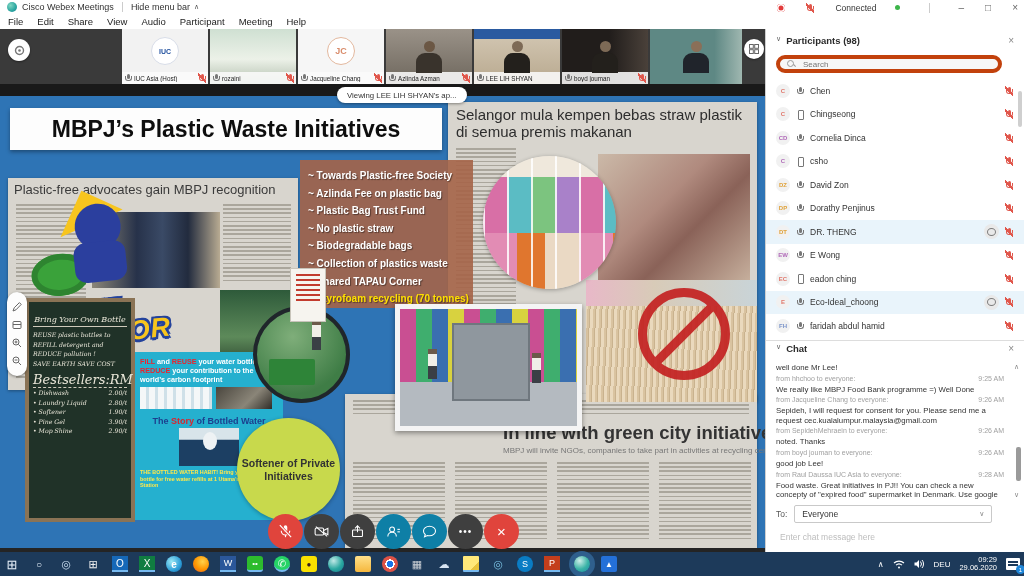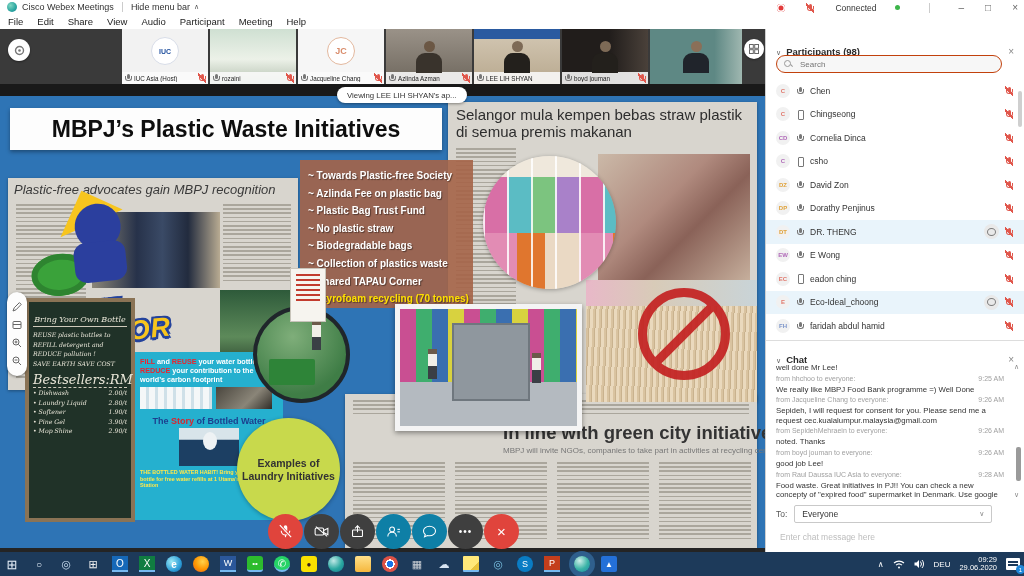--- a/index.html
+++ b/index.html
@@ -54,21 +54,21 @@
               display:flex;align-items:center;font-size:7.8px;color:#333;z-index:30;box-shadow:0 1px 3px rgba(0,0,0,.4);}
   
   .slide{left:0;top:96px;width:765px;height:452px;background:#2e74b5;overflow:hidden;}
   .darkgap{left:0;top:84px;width:765px;height:12px;background:#191919;}
   .darkfoot{left:0;top:548px;width:765px;height:4px;background:#242424;}
   .news{background:#d8d5ce;box-shadow:0 1px 3px rgba(0,0,0,.35);}
   .fakelines{background-image:repeating-linear-gradient(180deg,#aaa69c 0 1.6px,transparent 1.6px 4.2px);}
   .title-banner{left:10px;top:12px;width:432px;height:42px;background:#fdfdfd;box-shadow:0 2px 4px rgba(0,0,0,.35);
                 display:flex;align-items:center;justify-content:center;font-size:23px;font-weight:bold;color:#0e0e0e;}
   .rn-head{position:absolute;left:8px;top:5px;width:295px;font-size:15px;line-height:1.12;color:#2d2d2d;font-weight:500;}
-  .ln-head{position:absolute;left:6px;top:4px;width:278px;font-size:13px;color:#3a3a3a;font-weight:500;font-style:italic;}
+  .ln-head{position:absolute;left:6px;top:4px;width:278px;font-size:13px;color:#3a3a3a;font-weight:500;}
   .bullets{left:300px;top:64px;width:173px;height:148px;background:rgba(165,100,72,.9);padding:7px 0 0 8px;box-sizing:border-box;z-index:6;}
   .bl{font-size:10px;font-weight:bold;color:#fff;line-height:17.6px;white-space:nowrap;text-shadow:1px 1px 1px rgba(0,0,0,.45);}
   .bl.yellow{color:#ffe000;}
   .tiffin{left:483px;top:60px;width:133px;height:133px;border-radius:50%;overflow:hidden;z-index:5;box-shadow:0 1px 4px rgba(0,0,0,.3);}
   .tif-top{position:absolute;left:0;top:0;right:0;height:16%;background:#efe8dc;}
   .tif-mid{position:absolute;left:0;top:16%;right:0;height:42%;
            background:repeating-linear-gradient(90deg,#d86fa6 0 24px,#5bbcc4 24px 48px,#7cc47f 48px 72px,#a981c9 72px 96px);}
   .tif-bot{position:absolute;left:0;top:58%;right:0;bottom:0;
            background:repeating-linear-gradient(90deg,#e28cb4 0 34px,#e0762e 34px 62px,#ead9c4 62px 96px);}
   .tif-grid{position:absolute;inset:0;background:repeating-linear-gradient(90deg,rgba(255,255,255,.85) 0 2px,transparent 2px 24px);}
@@ -120,25 +120,25 @@
   .annot{left:7px;top:196px;width:20px;height:84px;background:#fdfdfd;border-radius:10px;box-shadow:0 1px 3px rgba(0,0,0,.4);
          display:flex;flex-direction:column;align-items:center;justify-content:space-around;padding:6px 0;box-sizing:border-box;z-index:9;}
   
   .ctrlbar{left:268px;top:514px;display:flex;gap:1px;z-index:40;}
   .cbtn{width:35px;height:35px;border-radius:50%;display:flex;align-items:center;justify-content:center;}
   .c-red{background:#e0443c;}.c-gray{background:#3f3f3f;}.c-teal{background:#0e7fa6;}
   .dots{color:#fff;font-size:10px;letter-spacing:1px;}
   .xglyph{color:#fff;font-size:15px;line-height:15px;}
   
   .panel{left:765px;top:29px;width:259px;height:523px;background:#fff;border-left:1px solid #cfcfcf;box-sizing:border-box;}
-  .phead{position:absolute;left:0;right:0;height:22px;display:flex;align-items:flex-end;padding:0 10px;box-sizing:border-box;}
+  .phead{position:absolute;left:0;right:0;height:22px;display:flex;align-items:flex-start;padding:0 10px;box-sizing:border-box;}
   .phead .caret{font-size:7px;color:#666;margin-right:5px;}
   .phead .ptitle{font-size:9.5px;font-weight:bold;color:#2b2b2b;}
   .phead .pclose{margin-left:auto;color:#888;font-size:10px;}
-  .searchbox{position:absolute;left:10px;top:26px;width:226px;height:18px;background:#f7f7f7;border:1px solid #c2410c;border-radius:9px;
+  .searchbox{position:absolute;left:10px;top:26px;width:226px;height:18px;background:#f7f7f7;border:4px solid #c2410c;border-radius:9px;
              display:flex;align-items:center;padding:0 7px;box-sizing:border-box;gap:5px;}
   .searchbox input{border:none;outline:none;background:transparent;font-size:8px;color:#444;width:100%;font-family:"Liberation Sans",sans-serif;}
   .mag{position:relative;width:9px;height:9px;flex:0 0 auto;}
   .mag::before{content:"";position:absolute;left:0;top:0;width:5px;height:5px;border:1.2px solid #9a9a9a;border-radius:50%;}
   .mag::after{content:"";position:absolute;left:5.6px;top:5.6px;width:3px;height:1.2px;background:#9a9a9a;transform:rotate(45deg);}
   .prow{position:absolute;left:0;width:259px;height:23.5px;display:flex;align-items:center;padding:0 12px 0 10px;box-sizing:border-box;gap:6px;}
   .prow.hl{background:#e9f4fb;}
   .pav{width:14px;height:14px;border-radius:50%;background:#f1f1f1;font-size:6px;font-weight:bold;display:flex;align-items:center;justify-content:center;flex:0 0 auto;}
   .pname{font-size:8.5px;color:#333;flex:1;white-space:nowrap;overflow:hidden;}
   .pbub{width:15px;height:15px;border-radius:50%;background:#e9e9e9;display:flex;align-items:center;justify-content:center;flex:0 0 auto;}
@@ -383,21 +383,21 @@
     <div class="abs news" style="left:345px;top:298px;width:412px;height:154px;">
       <div class="abs fakelines" style="left:8px;top:6px;width:396px;height:16px;"></div>
       <div class="gc-head">In line with green city initiative</div>
       <div class="gc-sub">MBPJ will invite NGOs, companies to take part in activities at recycling centre</div>
       <div class="abs fakelines" style="left:8px;top:68px;width:92px;height:80px;"></div>
       <div class="abs fakelines" style="left:110px;top:68px;width:92px;height:80px;"></div>
       <div class="abs fakelines" style="left:212px;top:68px;width:92px;height:80px;"></div>
       <div class="abs fakelines" style="left:314px;top:68px;width:92px;height:80px;"></div>
     </div>
 
-    <div class="abs examples">Examples of Laundry Initiatives</div>
+    <div class="abs examples">Softener of Private Initiatives</div>
 
     <div class="abs annot">
       <svg width="10" height="10" viewBox="0 0 10 10">
           <path d="M1 9l1.2-3.2L7.4 0.6l1.8 1.8L4 7.8 1 9z" fill="none" stroke="#666" stroke-width="1"></path>
         </svg>
       <svg width="10" height="10" viewBox="0 0 10 10">
           <rect x="1" y="1.5" width="8" height="7" rx="1" fill="none" stroke="#666"></rect>
           <line x1="1" y1="4.5" x2="9" y2="4.5" stroke="#666"></line>
         </svg>
       <svg width="10" height="10" viewBox="0 0 10 10">

